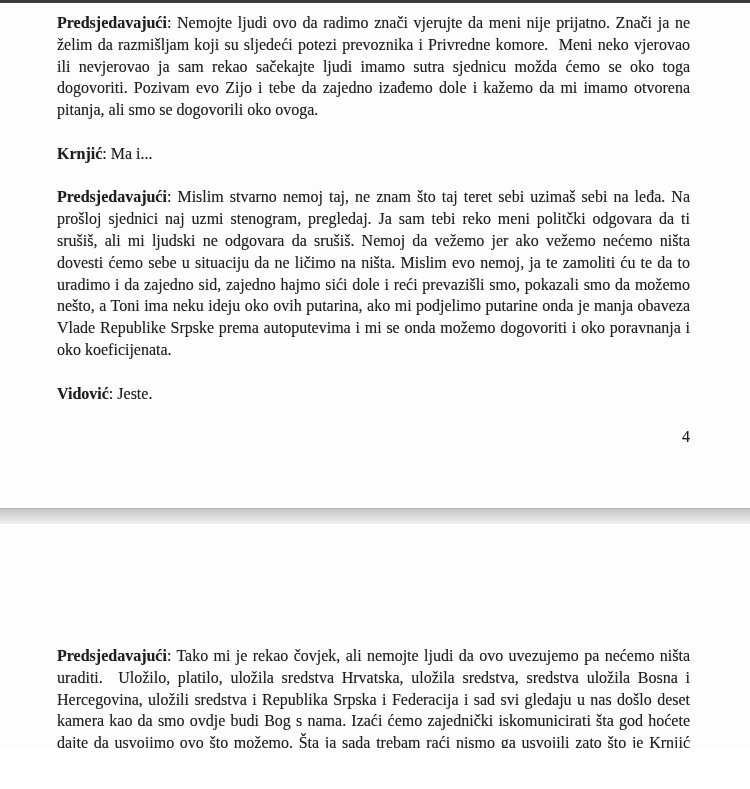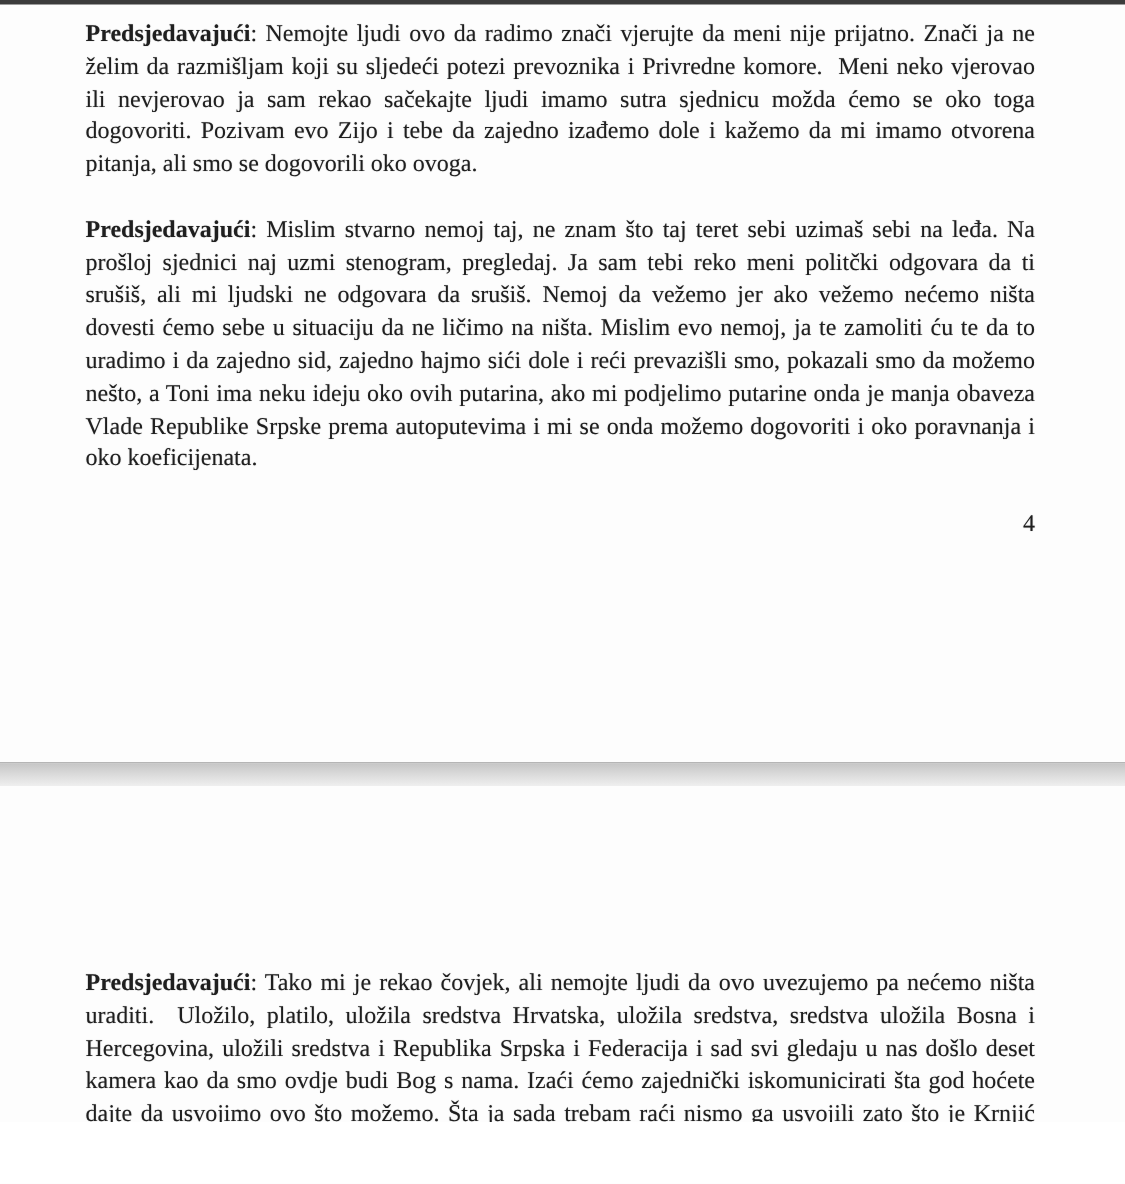--- a/index.html
+++ b/index.html
@@ -62,23 +62,25 @@
 </head>
 <body>
 
 <div class="screenshot">
 
   <div class="top-strip"></div>
 
   <div class="page1 page-text">
     <p class="para"><span class="speaker">Predsjedavajući</span><span>: Nemojte ljudi ovo da radimo znači vjerujte da meni nije prijatno. Znači ja ne želim da razmišljam koji su sljedeći potezi prevoznika i Privredne komore.&nbsp; Meni neko vjerovao ili nevjerovao ja sam rekao sačekajte ljudi imamo sutra sjednicu možda ćemo se oko toga dogovoriti. Pozivam evo Zijo i tebe da zajedno izađemo dole i kažemo da mi imamo otvorena pitanja, ali smo se dogovorili oko ovoga.</span></p>
 
+    <p class="para"><span class="speaker">Krnjić</span><span>: Ma i...</span></p>
 
     <p class="para"><span class="speaker">Predsjedavajući</span><span>: Mislim stvarno nemoj taj, ne znam što taj teret sebi uzimaš sebi na leđa. Na prošloj sjednici naj uzmi stenogram, pregledaj. Ja sam tebi reko meni politčki odgovara da ti srušiš, ali mi ljudski ne odgovara da srušiš. Nemoj da vežemo jer ako vežemo nećemo ništa dovesti ćemo sebe u situaciju da ne ličimo na ništa. Mislim evo nemoj, ja te zamoliti ću te da to uradimo i da zajedno sid, zajedno hajmo sići dole i reći prevazišli smo, pokazali smo da možemo nešto, a Toni ima neku ideju oko ovih putarina, ako mi podjelimo putarine onda je manja obaveza Vlade Republike Srpske prema autoputevima i mi se onda možemo dogovoriti i oko poravnanja i oko koeficijenata.</span></p>
 
+    <p class="para"><span class="speaker">Vidović</span><span>: Jeste.</span></p>
 
     <div class="page-number">4</div>
   </div>
 
   <div class="page-separator"></div>
 
   <div class="page2 page-text">
     <p class="para"><span class="speaker">Predsjedavajući</span><span>: Tako mi je rekao čovjek, ali nemojte ljudi da ovo uvezujemo pa nećemo ništa uraditi.&nbsp; Uložilo, platilo, uložila sredstva Hrvatska, uložila sredstva, sredstva uložila Bosna i Hercegovina, uložili sredstva i Republika Srpska i Federacija i sad svi gledaju u nas došlo deset kamera kao da smo ovdje budi Bog s nama. Izaći ćemo zajednički iskomunicirati šta god hoćete dajte da usvojimo ovo što možemo. Šta ja sada trebam raći nismo ga usvojili zato što je Krnjić glasao protiv putarina, izvini Kraljević.</span></p>
   </div>
 

